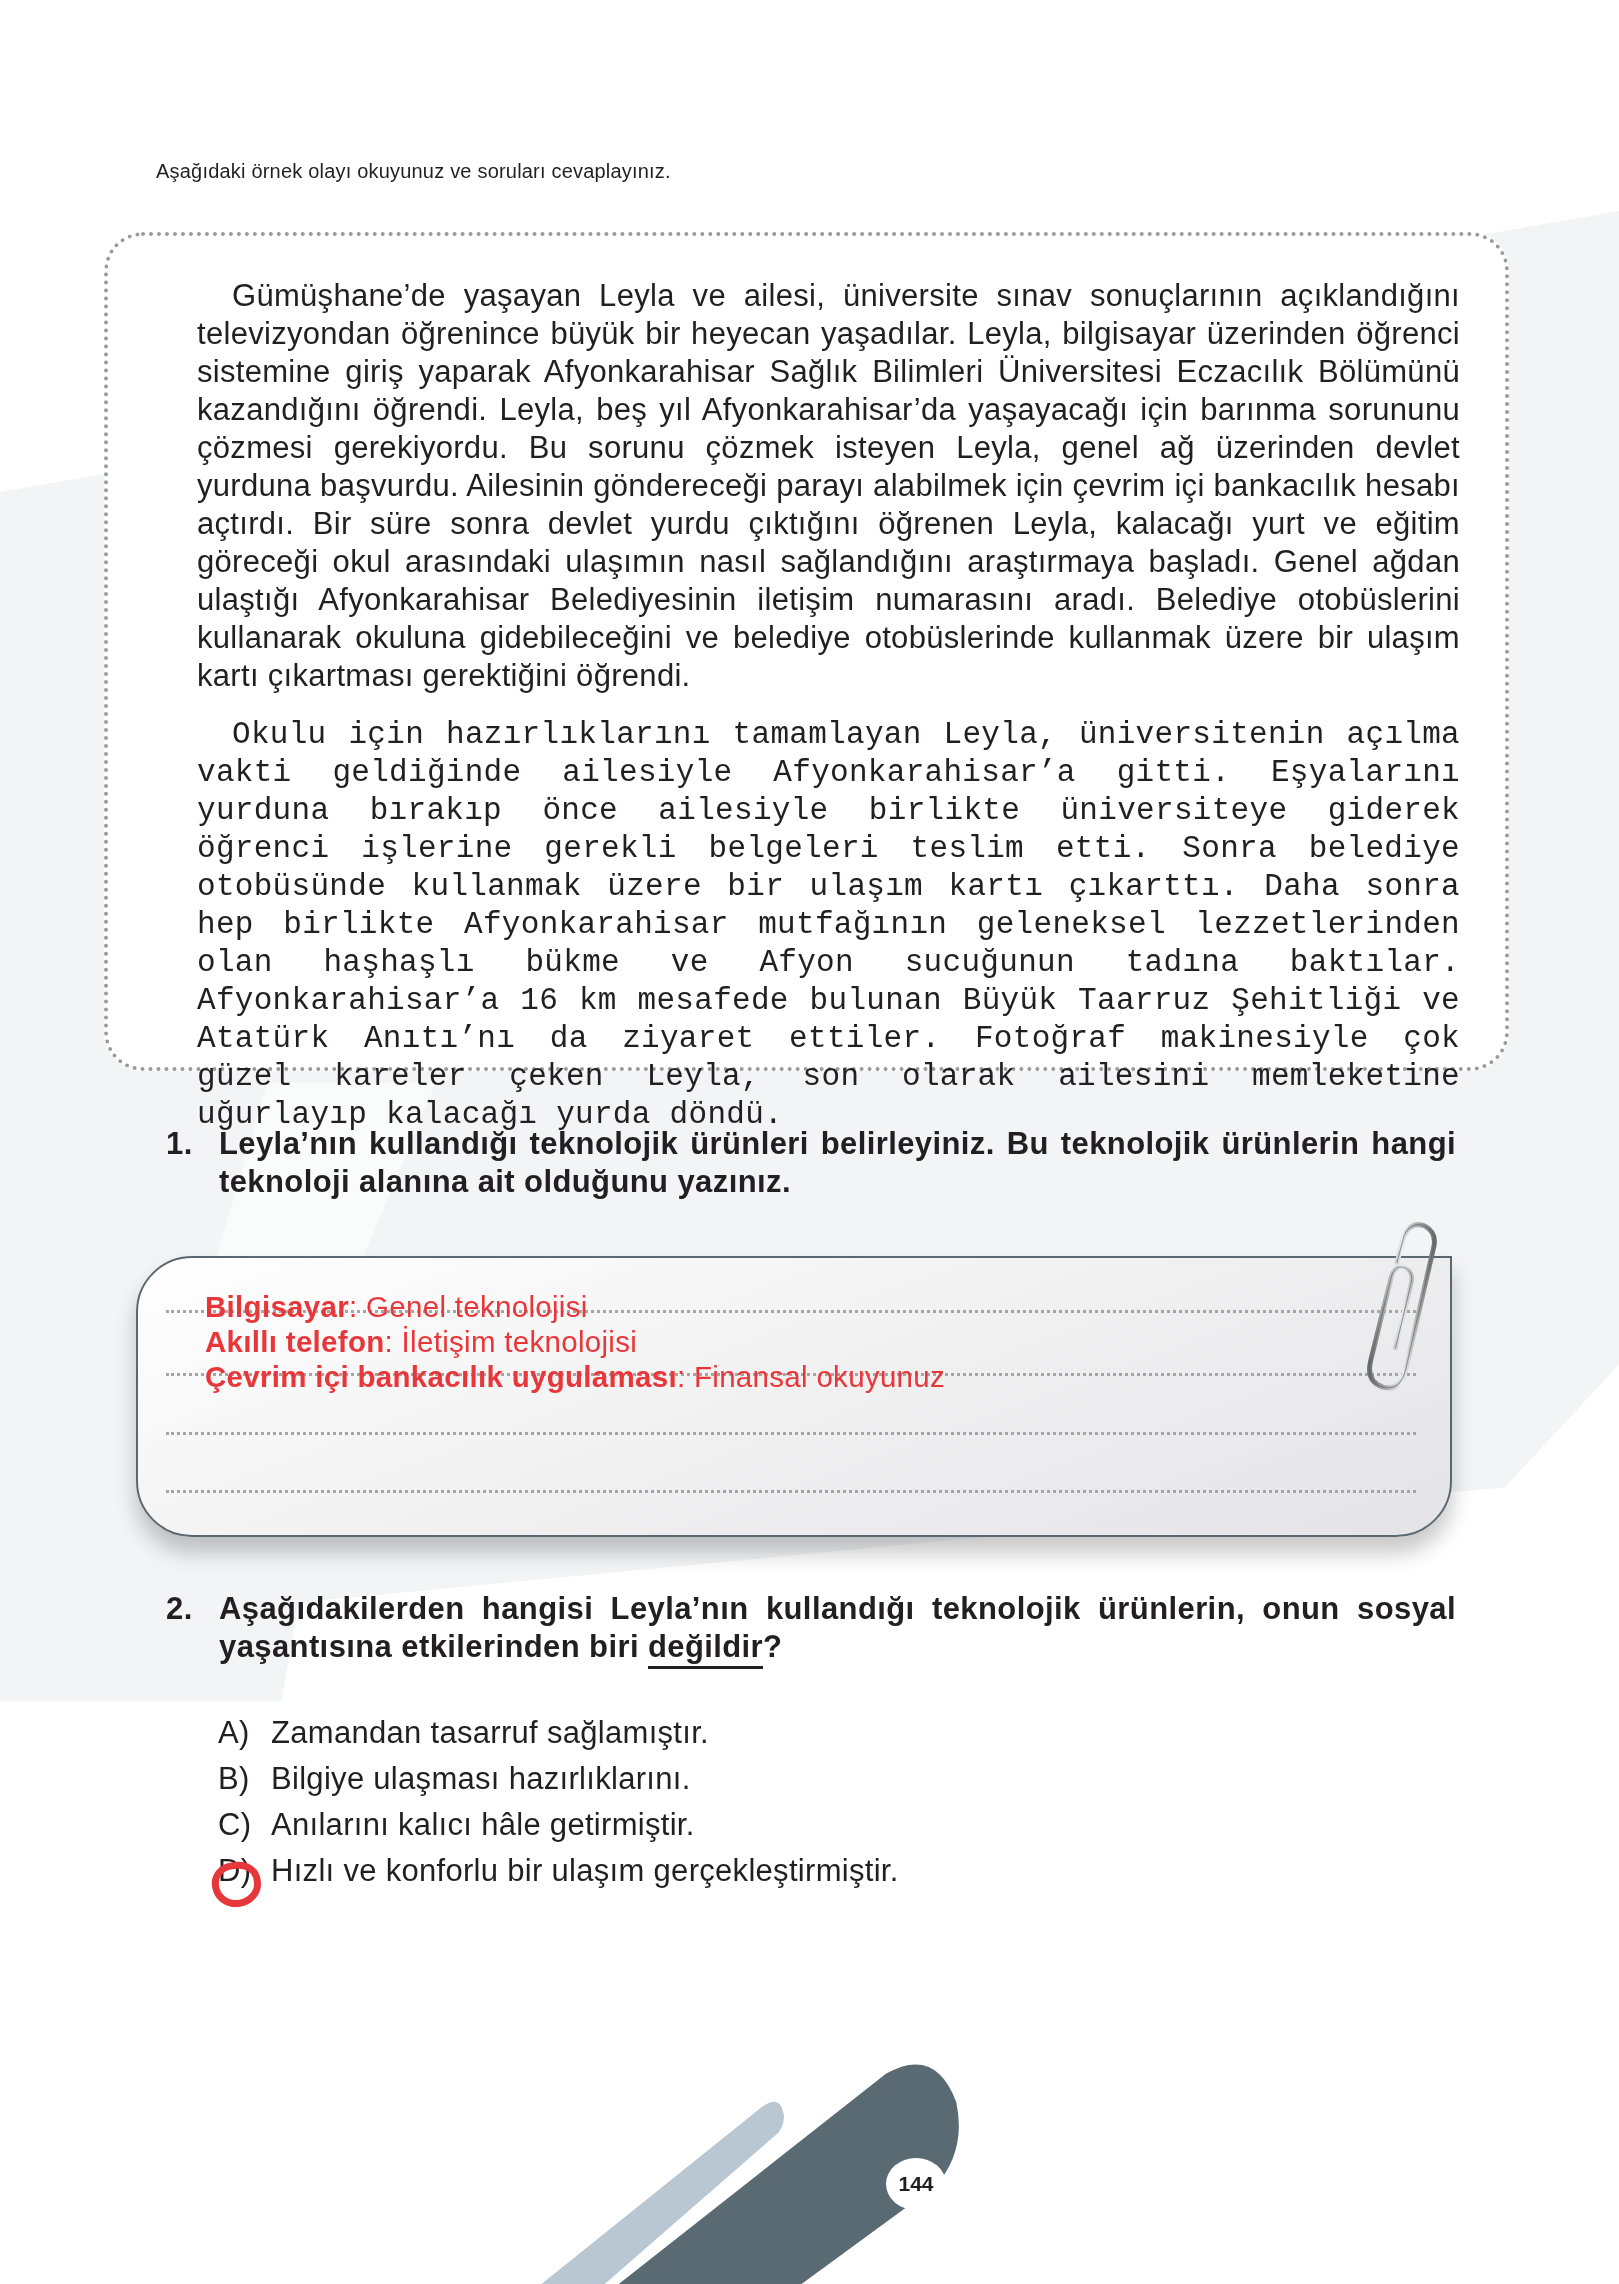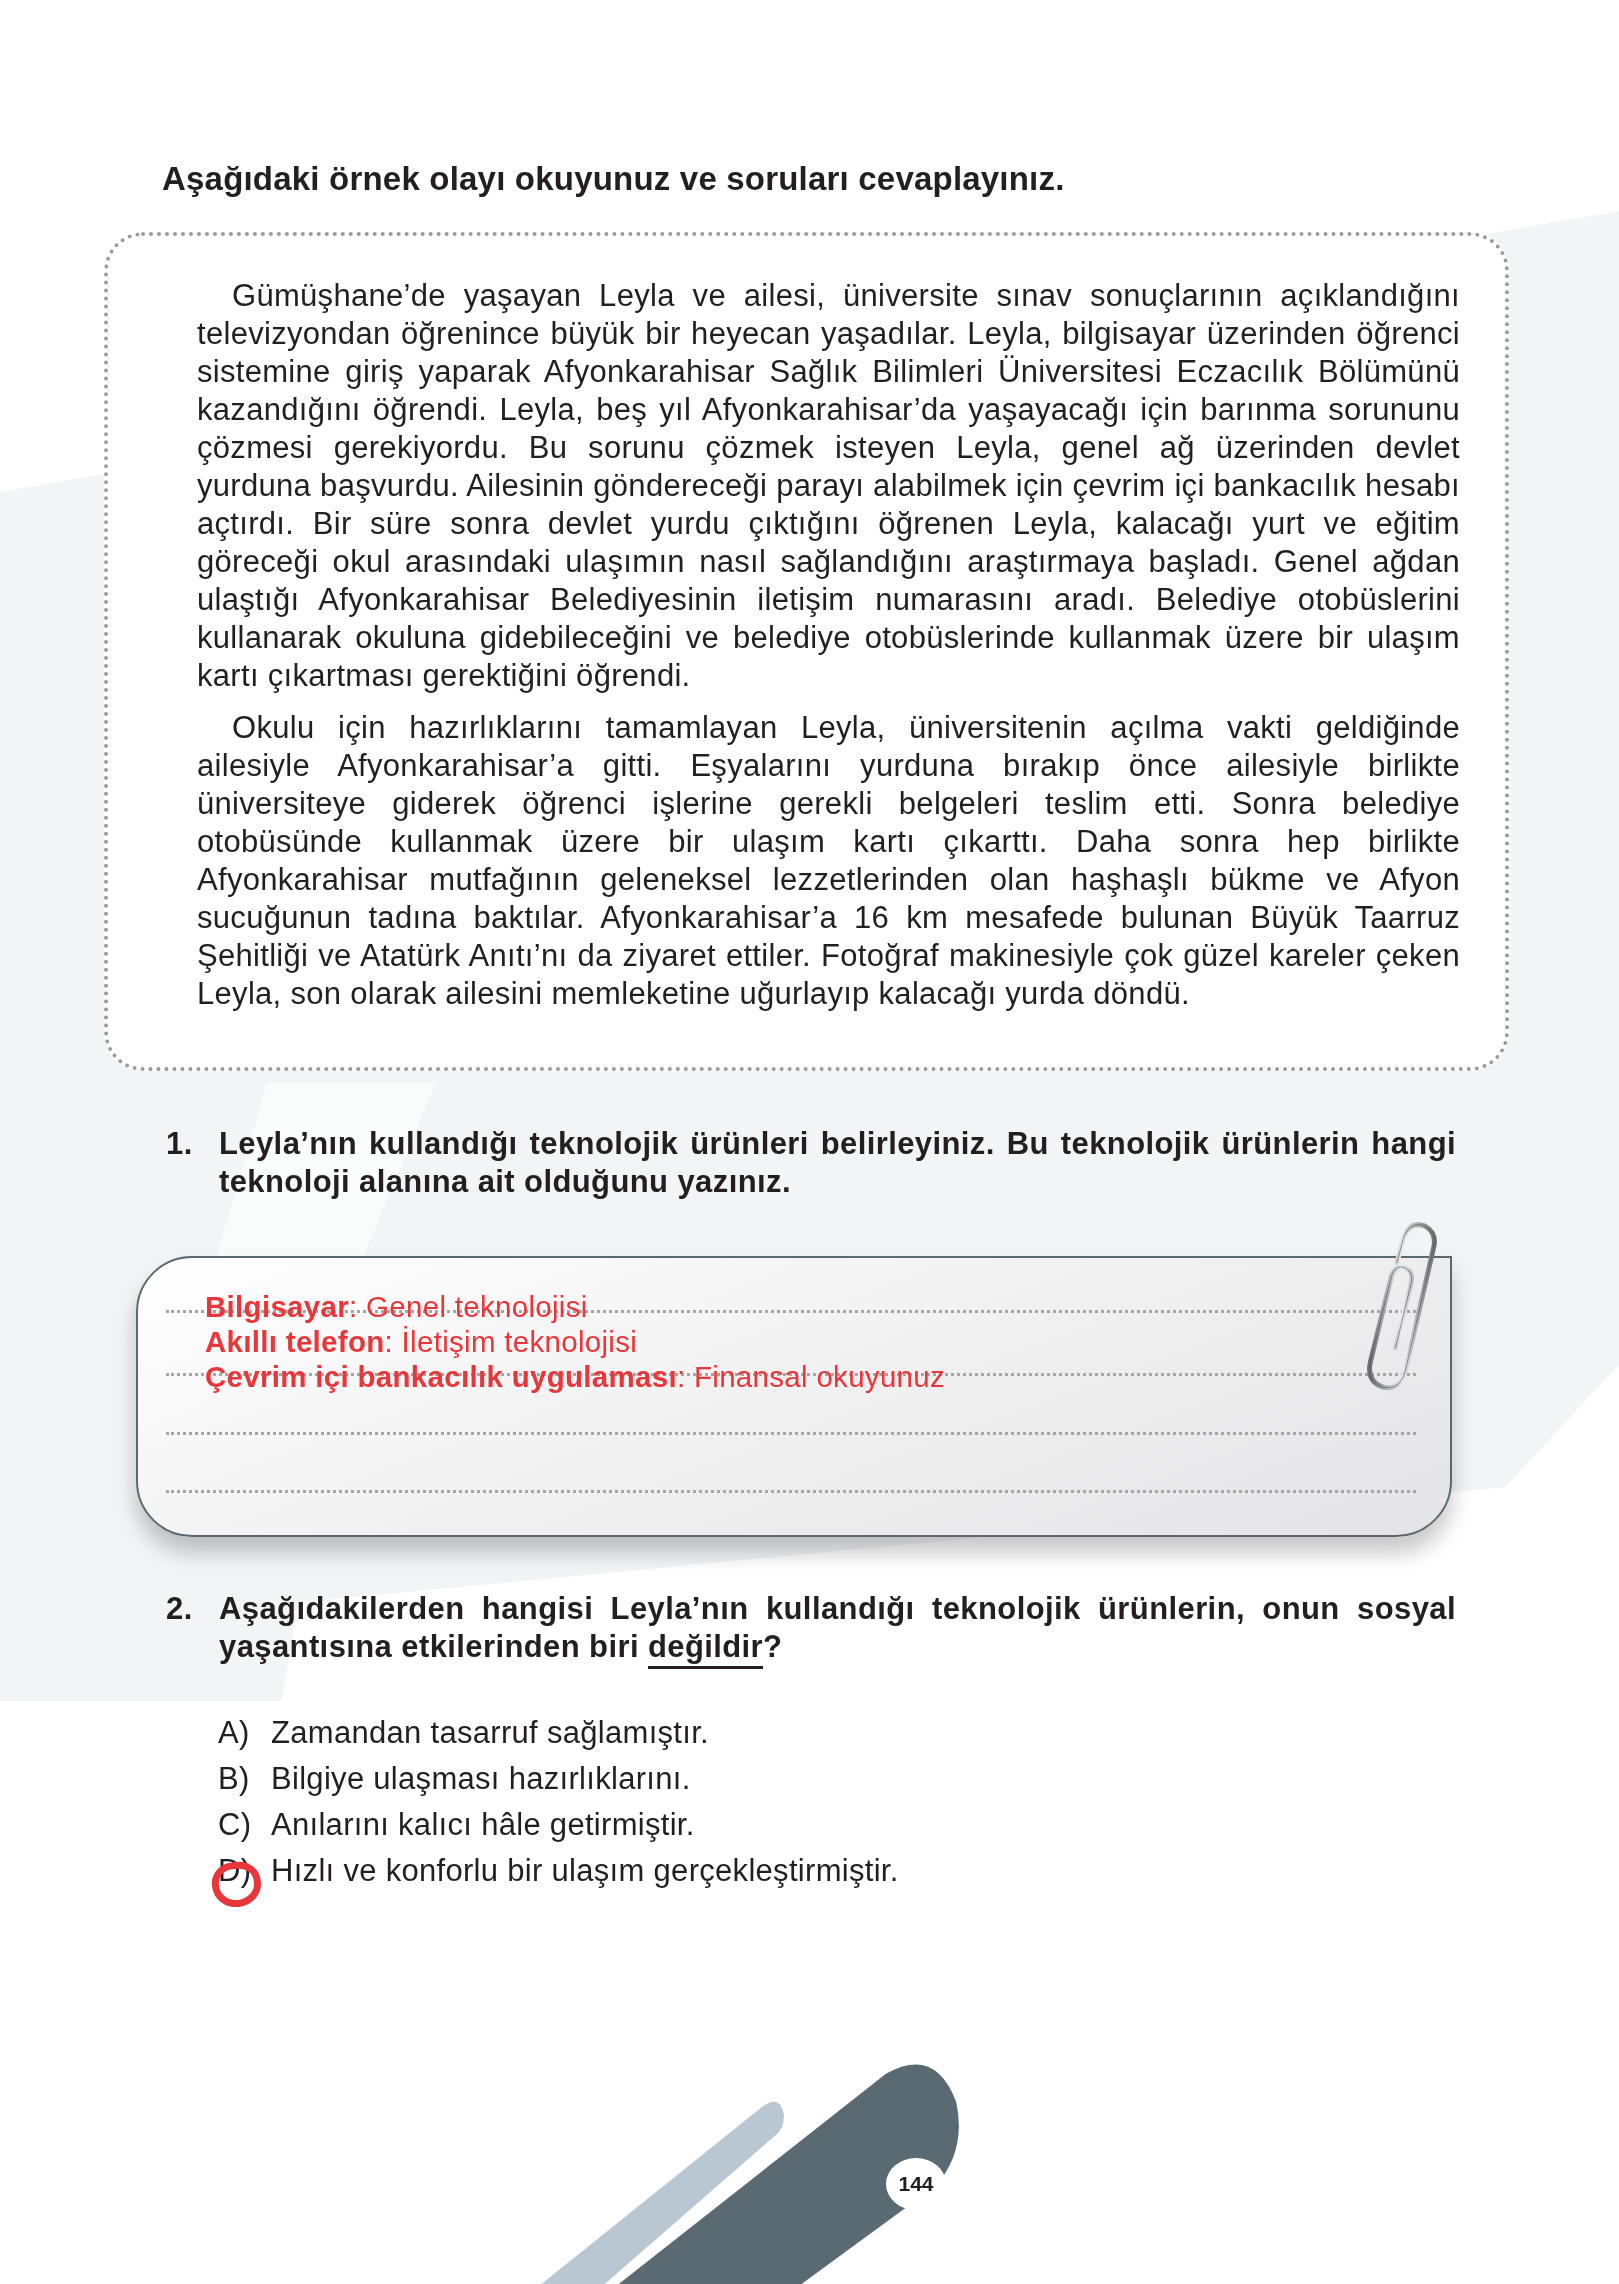--- a/index.html
+++ b/index.html
@@ -5,33 +5,33 @@
     html, body { margin:0; padding:0; }
     body {
       width:1620px; height:2284px; position:relative; overflow:hidden;
       background:#ffffff;
       font-family:"Liberation Sans", sans-serif;
       color:#231f20;
     }
     .bg-svg { position:absolute; left:0; top:0; width:1620px; height:2284px; z-index:0; }
     .layer { position:absolute; z-index:1; }
 
-    .intro { left:162px; top:160px; font-size:33px; letter-spacing:0.2px;font-weight:bold; }
+    .intro { left:156px; top:160px; font-size:20px; letter-spacing:0.2px; }
 
     .story-box {
       left:104px; top:232px; width:1405px; height:839px;
       border:4.2px dotted #9a9a9a; border-radius:39px; box-sizing:border-box;
       background:#ffffff;
     }
     .story {
       left:197px; top:277px; width:1263px; font-size:31px; line-height:38px;
       text-align:justify; letter-spacing:0.3px;
     }
     .story p { margin:0; text-indent:35px; }
-    .story p + p { margin-top:14px; }
+    .story p + p { margin-top:21px;font-family:Liberation Mono, monospace; }
 
     .q { font-weight:bold; font-size:31px; line-height:38px; letter-spacing:0.4px; }
     .q .num { position:absolute; left:0; top:0; }
     .q .txt { position:absolute; left:53px; top:0; width:1237px; text-align:justify; }
     .q1 { left:166px; top:1125px; width:1291px; height:77px; }
     .q2 { left:166px; top:1590px; width:1291px; height:77px; }
     .underline { border-bottom:3.5px solid #231f20; padding-bottom:2px; }
 
     .answer-card {
       left:136px; top:1256px; width:1316px; height:281px;

